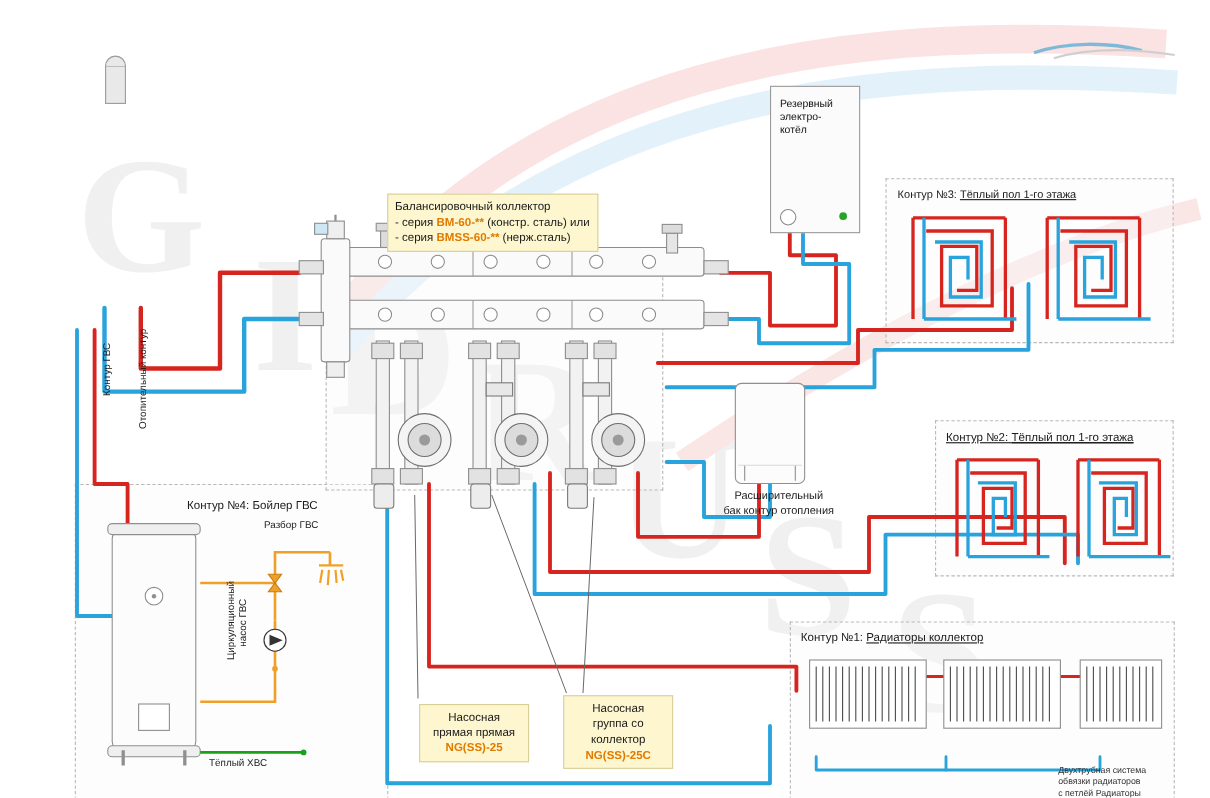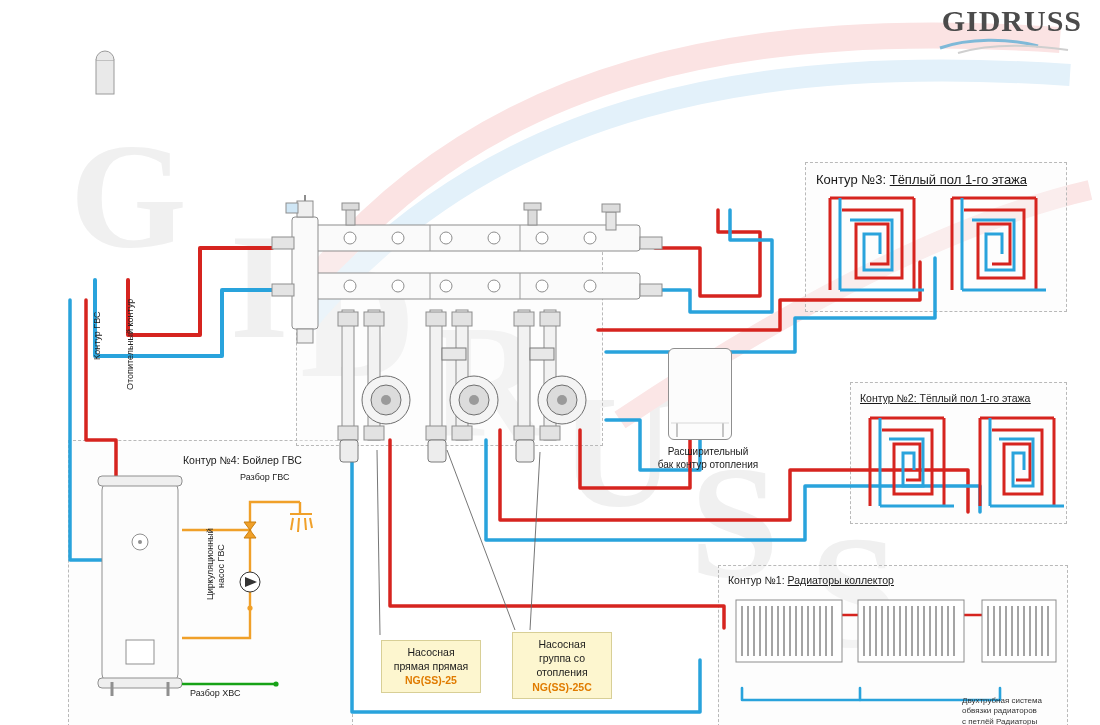--- a/index.html
+++ b/index.html
@@ -72,21 +72,20 @@
   <div class="wm" style="left:560px;top:360px;font-size:160px;">U</div>
   <div class="wm" style="left:690px;top:430px;font-size:160px;">S</div>
   <div class="wm" style="left:810px;top:500px;font-size:160px;">S</div>
 
   <svg width="1100" height="725" style="z-index:1;">
     <path d="M300,300 C480,60 760,20 1060,40" stroke="#fbe3e3" stroke-width="26" fill="none"></path>
     <path d="M300,330 C490,95 770,55 1070,75" stroke="#e3f1fa" stroke-width="22" fill="none"></path>
     <path d="M620,420 C800,300 960,220 1090,190" stroke="#fbe6e6" stroke-width="20" fill="none"></path>
   </svg>
 
-  <div class="brand">GIDRUSS</div>
   <svg width="160" height="20" style="left:938px;top:36px;z-index:6;">
     <path d="M2,12 C30,2 70,2 100,10" stroke="#7fb9d8" stroke-width="3" fill="none"></path>
     <path d="M20,17 C50,8 90,8 130,14" stroke="#cfcfcf" stroke-width="2" fill="none"></path>
   </svg>
 
   <div class="dashbox" style="left:805px;top:162px;width:260px;height:148px;"></div>
   <div class="dashbox" style="left:850px;top:382px;width:215px;height:140px;"></div>
   <div class="dashbox" style="left:718px;top:565px;width:348px;height:160px;"></div>
   <div class="dashbox" style="left:68px;top:440px;width:283px;height:285px;"></div>
   <div class="dashbox" style="left:296px;top:232px;width:305px;height:212px;"></div>
@@ -123,20 +122,27 @@
     </g>
   </svg>
 
   <svg width="60" height="50" style="left:85px;top:48px;z-index:4;">
     <rect x="11" y="12" width="18" height="34" fill="#e9e9e9" stroke="#9a9a9a"></rect>
     <path d="M11,12 a9,9 0 0 1 18,0" fill="#e9e9e9" stroke="#9a9a9a"></path>
   </svg>
   <div class="vlabel" style="left:92px;top:360px;">Контур ГВС</div>
   <div class="vlabel" style="left:125px;top:390px;">Отопительный контур</div>
 
+  <div class="boiler" style="left:700px;top:78px;width:80px;height:132px;">
+    <div class="title" style="left:8px;top:10px;font-size:9.5px;">Резервный</div>
+    <div class="title" style="left:8px;top:22px;font-size:9.5px;">электро-</div>
+    <div class="title" style="left:8px;top:34px;font-size:9.5px;">котёл</div>
+    <div class="dial" style="left:8px;top:111px;"></div>
+    <div class="greenled" style="left:62px;top:114px;"></div>
+  </div>
 
   <svg width="420" height="250" style="left:250px;top:195px;z-index:5;">
 
     <rect x="60" y="30" width="330" height="26" rx="3" fill="#fafafa" stroke="#8d8d8d"></rect>
     <rect x="60" y="78" width="330" height="26" rx="3" fill="#fafafa" stroke="#8d8d8d"></rect>
 
     <rect x="42" y="22" width="26" height="112" rx="3" fill="#fafafa" stroke="#8d8d8d"></rect>
 
     <rect x="22" y="42" width="22" height="12" fill="#e4e4e4" stroke="#8d8d8d"></rect>
     <rect x="22" y="89" width="22" height="12" fill="#e4e4e4" stroke="#8d8d8d"></rect>
@@ -177,20 +183,29 @@
     </g>
 
     <rect x="36" y="8" width="12" height="10" fill="#cfe6f5" stroke="#8d8d8d"></rect>
   </svg>
 
   <svg width="40" height="40" style="left:594px;top:200px;z-index:5;">
     <rect x="12" y="12" width="10" height="18" fill="#e6e6e6" stroke="#8d8d8d"></rect>
     <rect x="8" y="4" width="18" height="8" fill="#dcdcdc" stroke="#8d8d8d"></rect>
   </svg>
 
+  <div class="note" style="left:352px;top:176px;width:178px;">
+    <div><span>Балансировочный коллектор</span></div>
+    <div>
+      <span>- серия </span><b class="org">BM-60-**</b><span> (констр. сталь) или</span>
+    </div>
+    <div>
+      <span>- серия </span><b class="org">BMSS-60-**</b><span> (нерж.сталь)</span>
+    </div>
+  </div>
 
   <svg width="300" height="180" style="left:330px;top:300px;z-index:5;">
     <g fill="none" stroke="#8d8d8d">
 
       <g stroke-width="1">
         <rect x="12" y="10" width="12" height="130" fill="#f2f2f2"></rect>
         <rect x="38" y="10" width="12" height="130" fill="#f2f2f2"></rect>
         <rect x="100" y="10" width="12" height="130" fill="#f2f2f2"></rect>
         <rect x="126" y="10" width="12" height="130" fill="#f2f2f2"></rect>
         <rect x="188" y="10" width="12" height="130" fill="#f2f2f2"></rect>
@@ -250,37 +265,37 @@
 
   <div class="note" style="left:381px;top:640px;width:86px;text-align:center;">
     <div>Насосная</div>
     <div>прямая прямая</div>
     <div class="org">NG(SS)-25</div>
   </div>
 
   <div class="note" style="left:512px;top:632px;width:86px;text-align:center;">
     <div>Насосная</div>
     <div>группа со</div>
-    <div>отопления</div>
+    <div>коллектор</div>
     <div class="org">NG(SS)-25C</div>
   </div>
 
   <div class="tank" style="left:668px;top:348px;width:62px;height:90px;">
     <svg width="62" height="90">
       <line x1="8" y1="74" x2="8" y2="88" stroke="#8f8f8f"></line>
       <line x1="54" y1="74" x2="54" y2="88" stroke="#8f8f8f"></line>
       <line x1="2" y1="74" x2="60" y2="74" stroke="#d8d8d8"></line>
     </svg>
   </div>
   <div class="caption" style="left:645px;top:446px;width:126px;text-align:center;font-size:10px;">
     <div>Расширительный</div>
     <div>бак контур отопления</div>
   </div>
 
-  <div class="caption" style="left:816px;top:172px;font-size:13px;">
+  <div class="caption" style="left:816px;top:172px;font-size:10px;">
     <span>Контур №3: </span><u>Тёплый пол 1-го этажа</u>
   </div>
   <svg width="250" height="115" style="left:812px;top:192px;z-index:5;">
     <g fill="none" stroke-width="3">
       <path d="M18,6 L18,98 M18,6 L102,6 M102,6 L102,98" stroke="#d6241f"></path>
       <path d="M30,18 L90,18 L90,86 L44,86 L44,32 L76,32 L76,72 L58,72" stroke="#d6241f"></path>
       <path d="M28,6 L28,98 M28,98 L112,98" stroke="#29a3dc"></path>
       <path d="M38,28 L80,28 L80,78 L52,78 L52,42 L68,42 L68,62" stroke="#29a3dc"></path>
       <path d="M140,6 L140,98 M140,6 L224,6 M224,6 L224,98" stroke="#d6241f"></path>
       <path d="M152,18 L212,18 L212,86 L166,86 L166,32 L198,32 L198,72 L180,72" stroke="#d6241f"></path>
@@ -359,21 +374,21 @@
         <line x1="318" y1="14" x2="318" y2="64"></line>
       </g>
     </g>
   </svg>
   <div class="caption" style="left:962px;top:696px;font-size:8px;line-height:1.3;color:#333;">
     <div>Двухтрубная система</div>
     <div>обвязки радиаторов</div>
     <div>с петлёй Радиаторы</div>
   </div>
 
-  <div class="caption" style="left:170px;top:454px;font-size:10.5px;margin-left:13px;">
+  <div class="caption" style="left:170px;top:454px;font-size:10.5px;">
     <span>Контур №4: Бойлер ГВС</span>
   </div>
   <svg width="110" height="235" style="left:96px;top:472px;z-index:5;">
     <rect x="6" y="10" width="76" height="200" rx="8" fill="#fcfcfc" stroke="#8f8f8f"></rect>
     <rect x="2" y="4" width="84" height="10" rx="4" fill="#efefef" stroke="#8f8f8f"></rect>
     <rect x="2" y="206" width="84" height="10" rx="4" fill="#efefef" stroke="#8f8f8f"></rect>
     <circle cx="44" cy="70" r="8" fill="#fff" stroke="#8f8f8f"></circle>
     <circle cx="44" cy="70" r="2" fill="#8f8f8f"></circle>
     <rect x="30" y="168" width="28" height="24" fill="#fff" stroke="#8f8f8f"></rect>
     <line x1="16" y1="210" x2="16" y2="224" stroke="#8f8f8f" stroke-width="3"></line>
@@ -407,15 +422,15 @@
       <line x1="125" y1="40" x2="126" y2="52"></line>
       <line x1="130" y1="40" x2="132" y2="50"></line>
     </g>
 
     <circle cx="70" cy="130" r="2.6" fill="#f0a029"></circle>
     <circle cx="96" cy="206" r="2.6" fill="#17a217"></circle>
   </svg>
   <div class="slabel" style="left:240px;top:472px;text-align:right;">Разбор ГВС</div>
   <div class="vlabel" style="left:205px;top:600px;">Циркуляционный</div>
   <div class="vlabel" style="left:216px;top:588px;">насос ГВС</div>
-  <div class="slabel" style="left:190px;top:688px;">Разбор ХВС</div>
+  <div class="slabel" style="left:190px;top:688px;">Тёплый ХВС</div>
 
 </div>
 
 </body></html>

